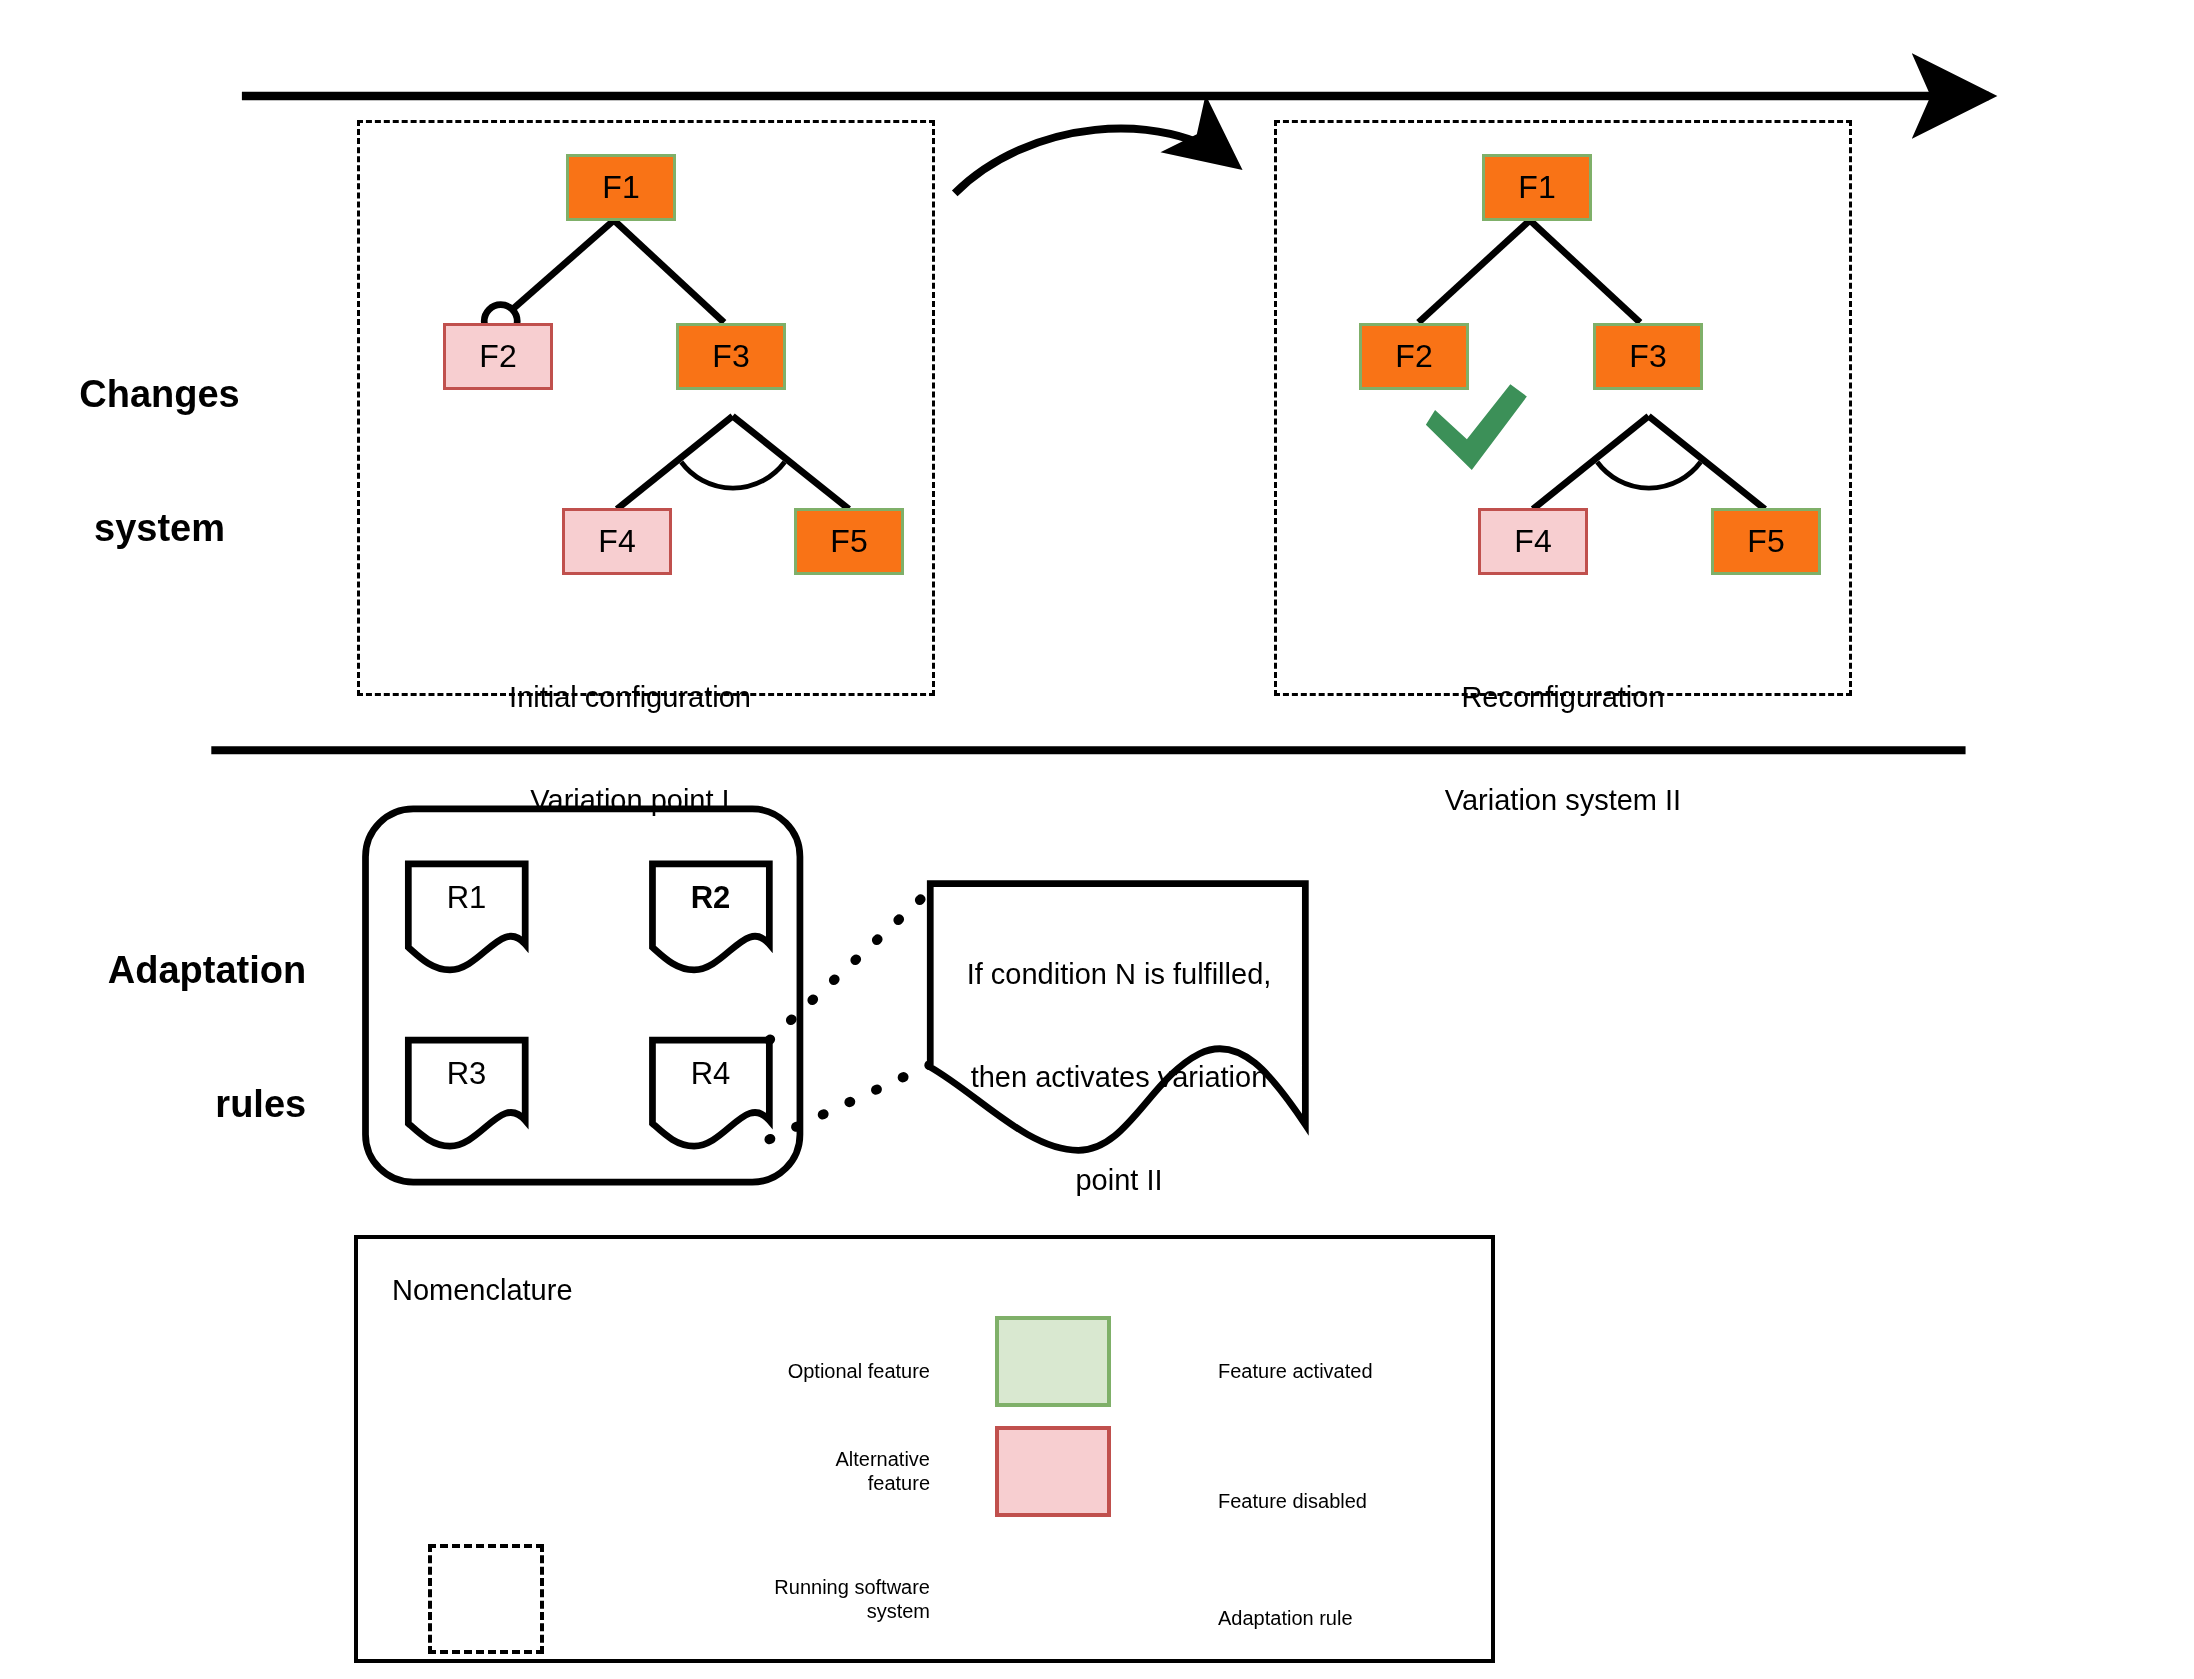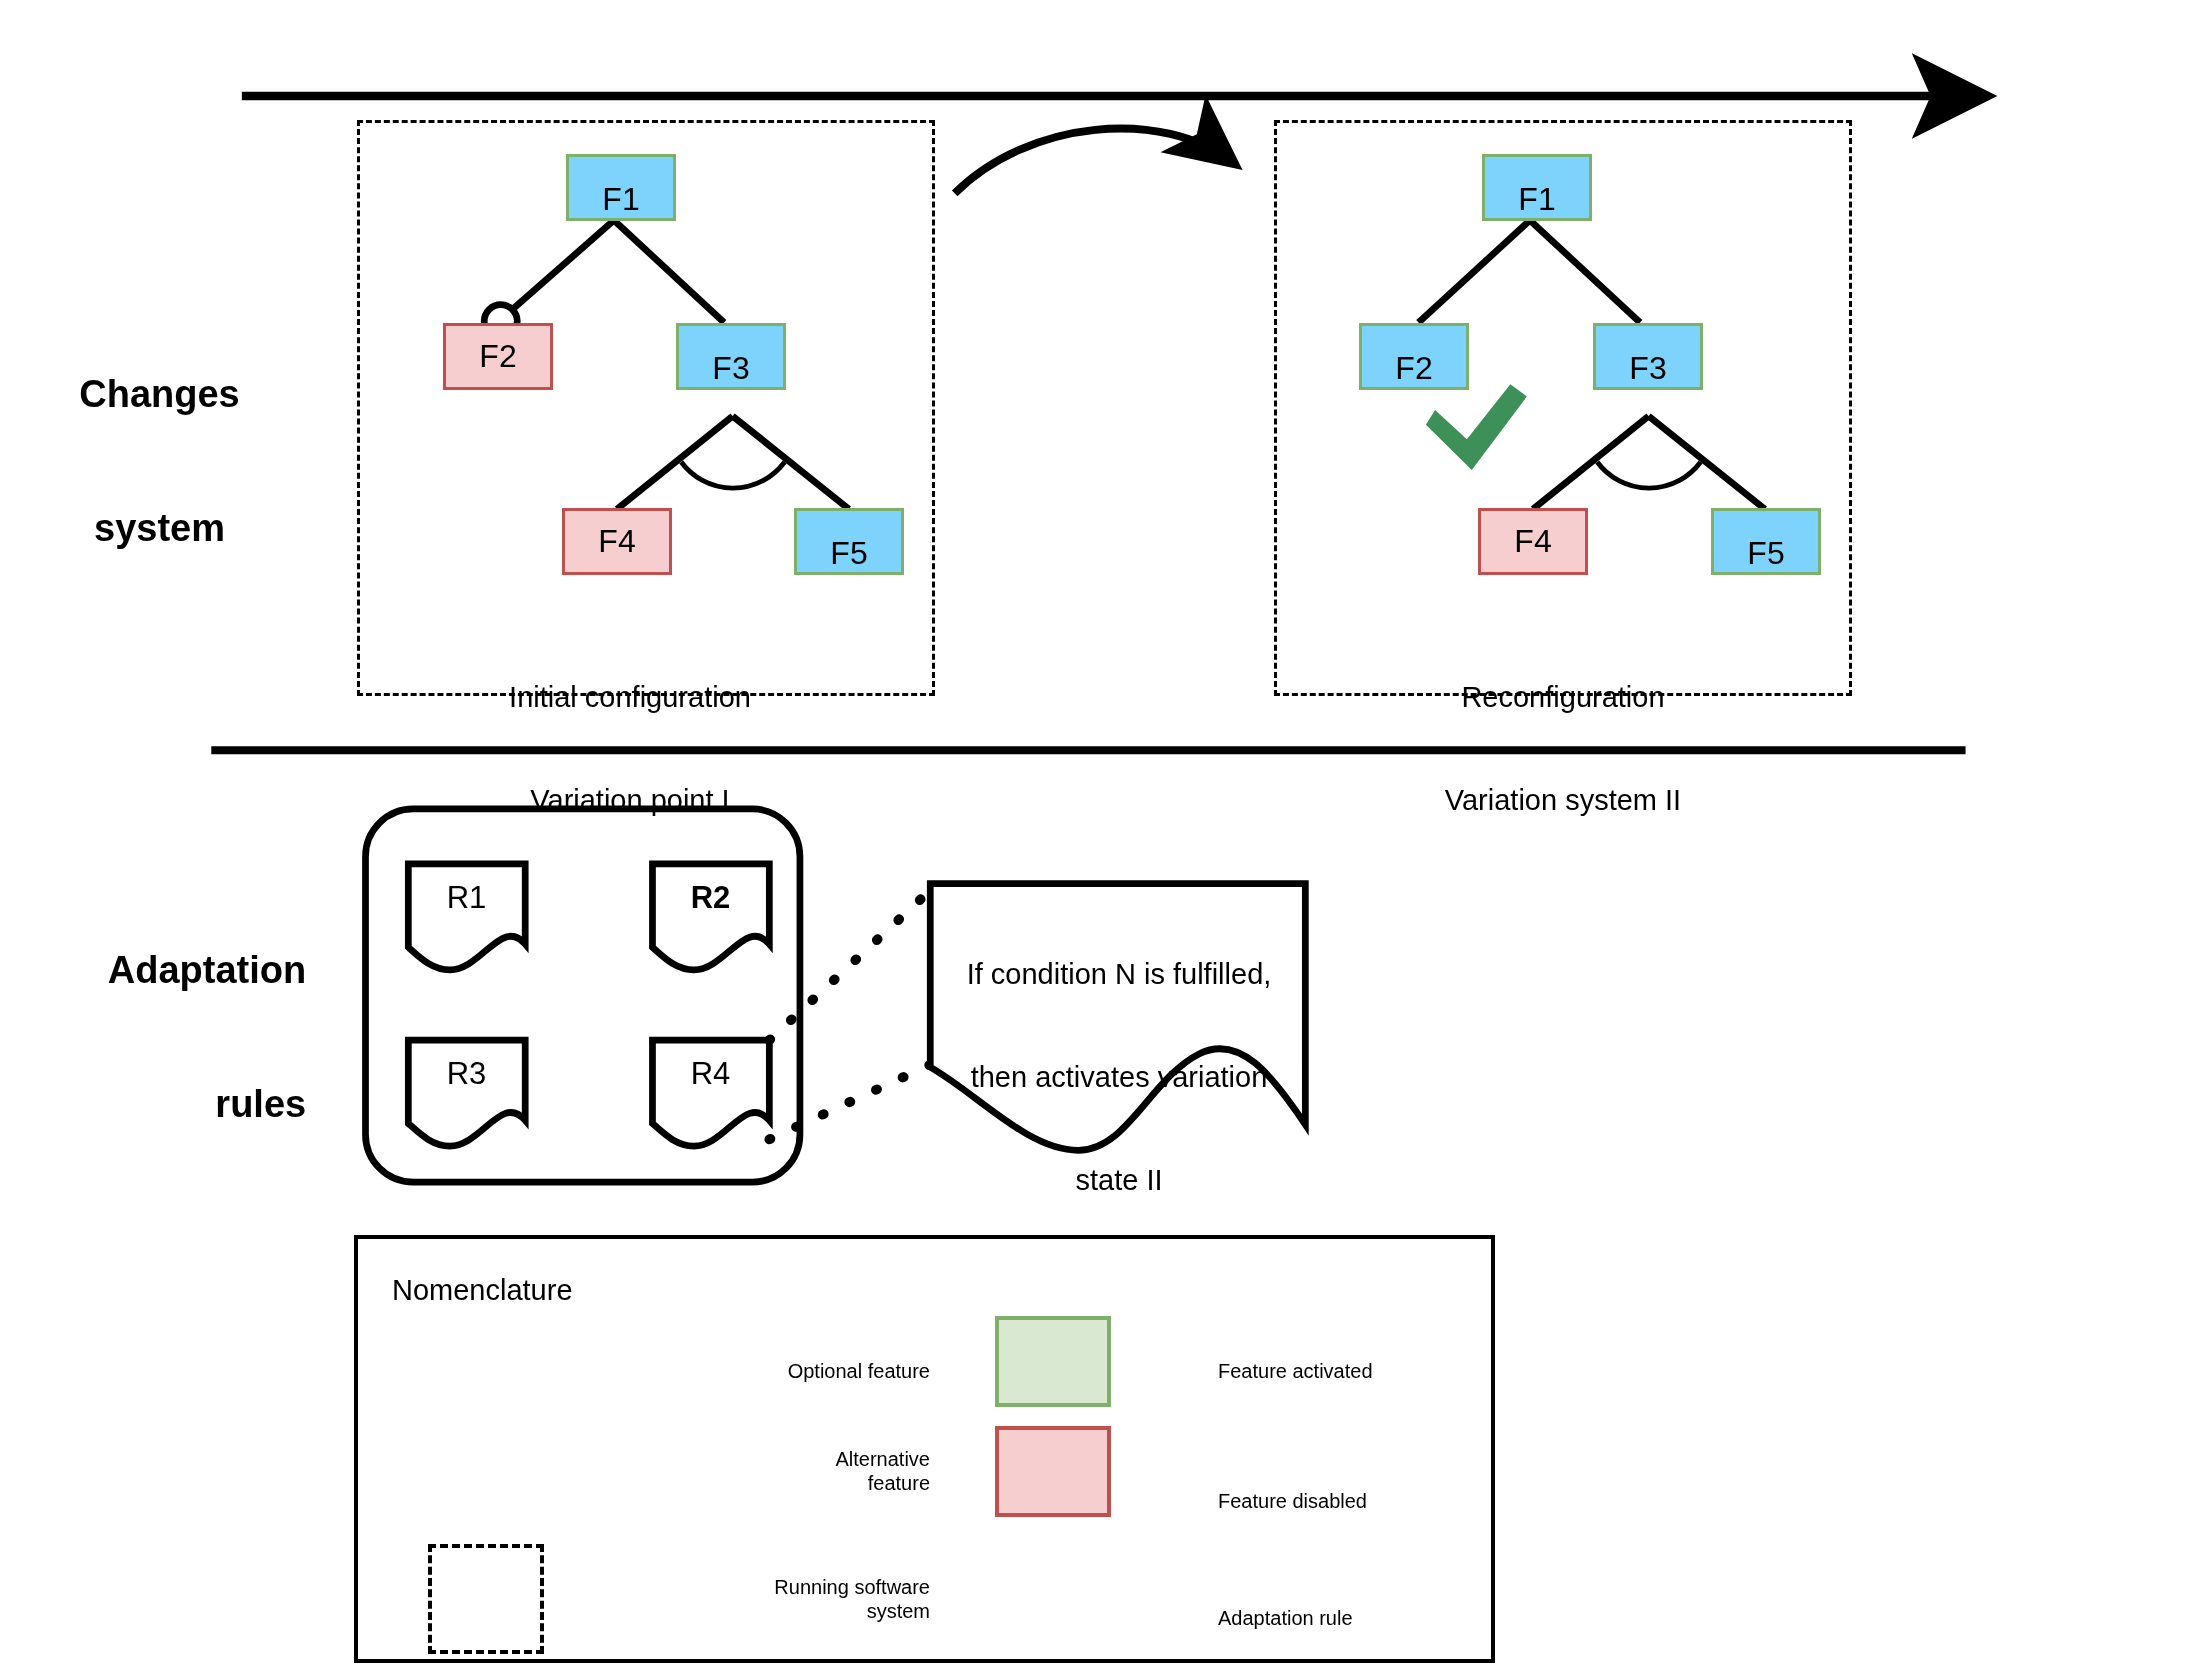--- a/index.html
+++ b/index.html
@@ -7,21 +7,21 @@
        font-family:"Liberation Sans","DejaVu Sans",sans-serif;color:#000;}
   #stage{position:absolute;inset:0;width:2194px;height:1679px;overflow:hidden;}
   svg.layer{position:absolute;left:0;top:0;width:2194px;height:1679px;pointer-events:none;}
 
   .txt{position:absolute;white-space:pre;line-height:1.18;}
   .side-label{font-weight:bold;font-size:38px;text-align:center;}
   .cap{font-size:29px;text-align:center;}
 
   .fbox{position:absolute;box-sizing:border-box;border-width:3.7px;border-style:solid;
         display:flex;align-items:center;justify-content:center;font-size:32px;}
-  .fbox.on{background:#7dd3fc;border-color:#7fb069;align-items:flex-end;}
+  .fbox.on{background:#f97316;border-color:#7fb069;}
   .fbox.off{background:#f7ced0;border-color:#c0504d;}
 
   .dashbox{position:absolute;box-sizing:border-box;border:3.7px dashed #000;background:transparent;}
 
   .legendbox{position:absolute;box-sizing:border-box;border:4.3px solid #000;background:#fff;}
   .legtext{position:absolute;font-size:20px;line-height:1.2;margin-top:15px;}
   .legtext.r{text-align:right;}
   .legswatch{position:absolute;box-sizing:border-box;border-width:4.3px;border-style:solid;}
   .legswatch.on{background:#d9e8d0;border-color:#7fb069;}
   .legswatch.off{background:#f7ced0;border-color:#c0504d;}
@@ -164,21 +164,21 @@
   </div>
 
   <div class="txt" style="left:408px;top:880px;width:117px;text-align:center;font-size:31px;">R1</div>
   <div class="txt" style="left:652px;top:880px;width:117px;text-align:center;font-size:31px;font-weight:bold;">R2</div>
   <div class="txt" style="left:408px;top:1056px;width:117px;text-align:center;font-size:31px;">R3</div>
   <div class="txt" style="left:652px;top:1056px;width:117px;text-align:center;font-size:31px;">R4</div>
 
   <div class="txt" style="left:933px;top:889px;width:372px;text-align:center;font-size:29px;">
     <div>If condition N is fulfilled,</div>
     <div>then activates variation</div>
-    <div>state II</div>
+    <div>point II</div>
   </div>
 
   <div class="legendbox" style="left:354px;top:1235px;width:1141px;height:428px;"></div>
 
   <div class="txt" style="left:392px;top:1273px;font-size:29px;">Nomenclature</div>
 
   <div class="legtext r" style="left:551px;top:1344px;width:379px;">Optional feature</div>
   <div class="legswatch on" style="left:995px;top:1316px;width:116px;height:91px;"></div>
   <div class="legtext" style="left:1218px;top:1344px;width:269px;">Feature activated</div>
 

